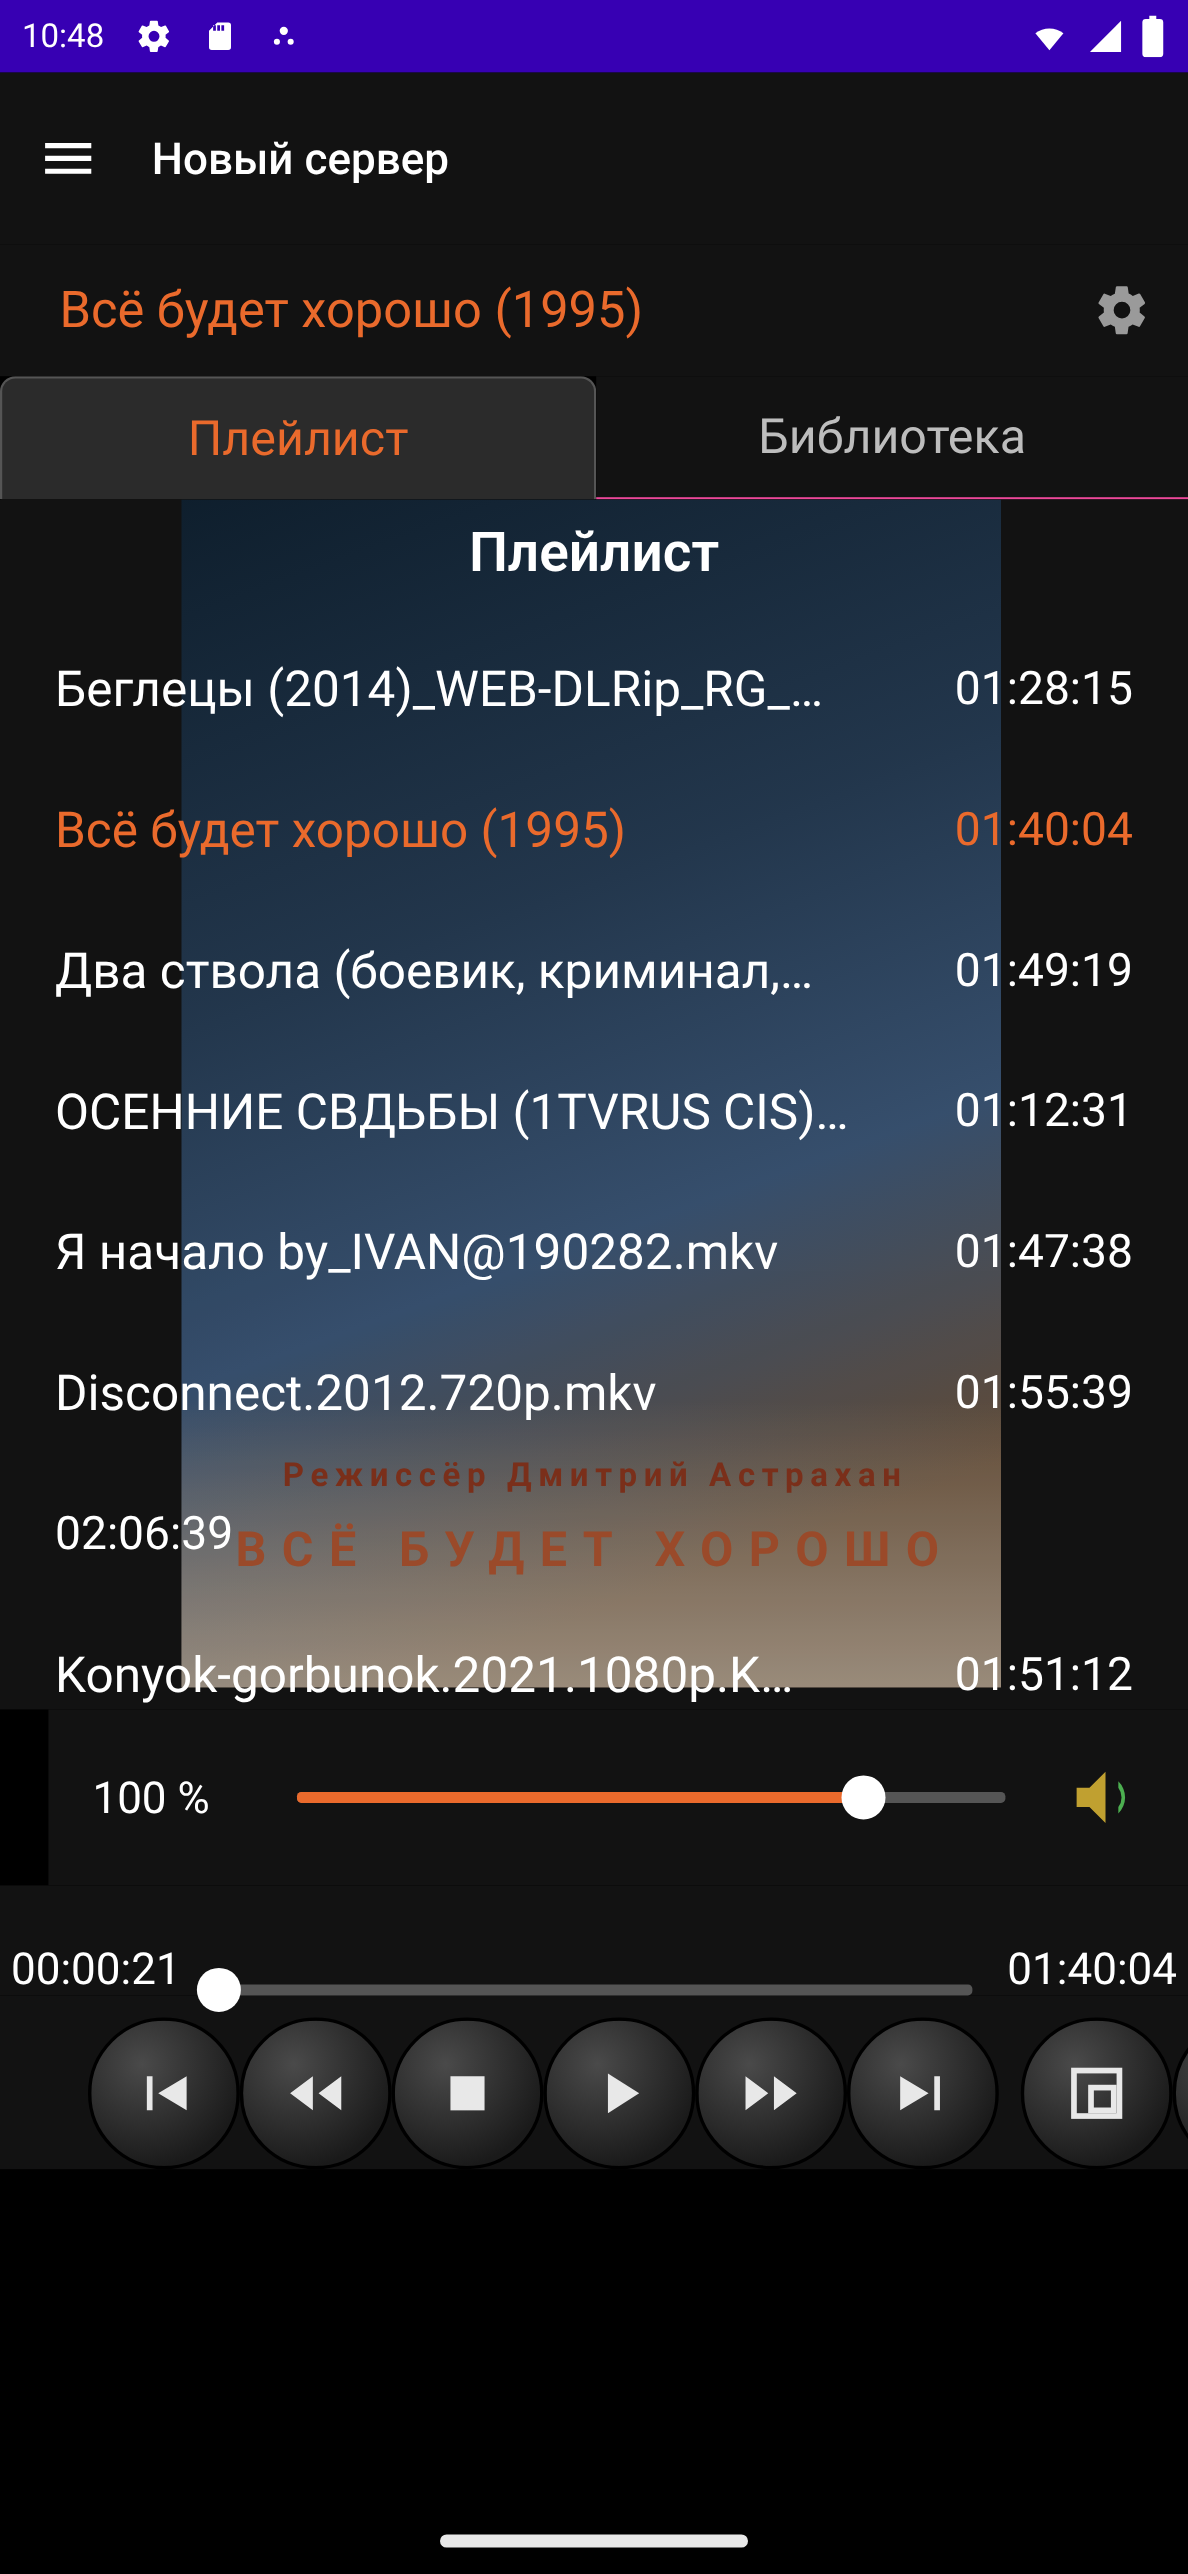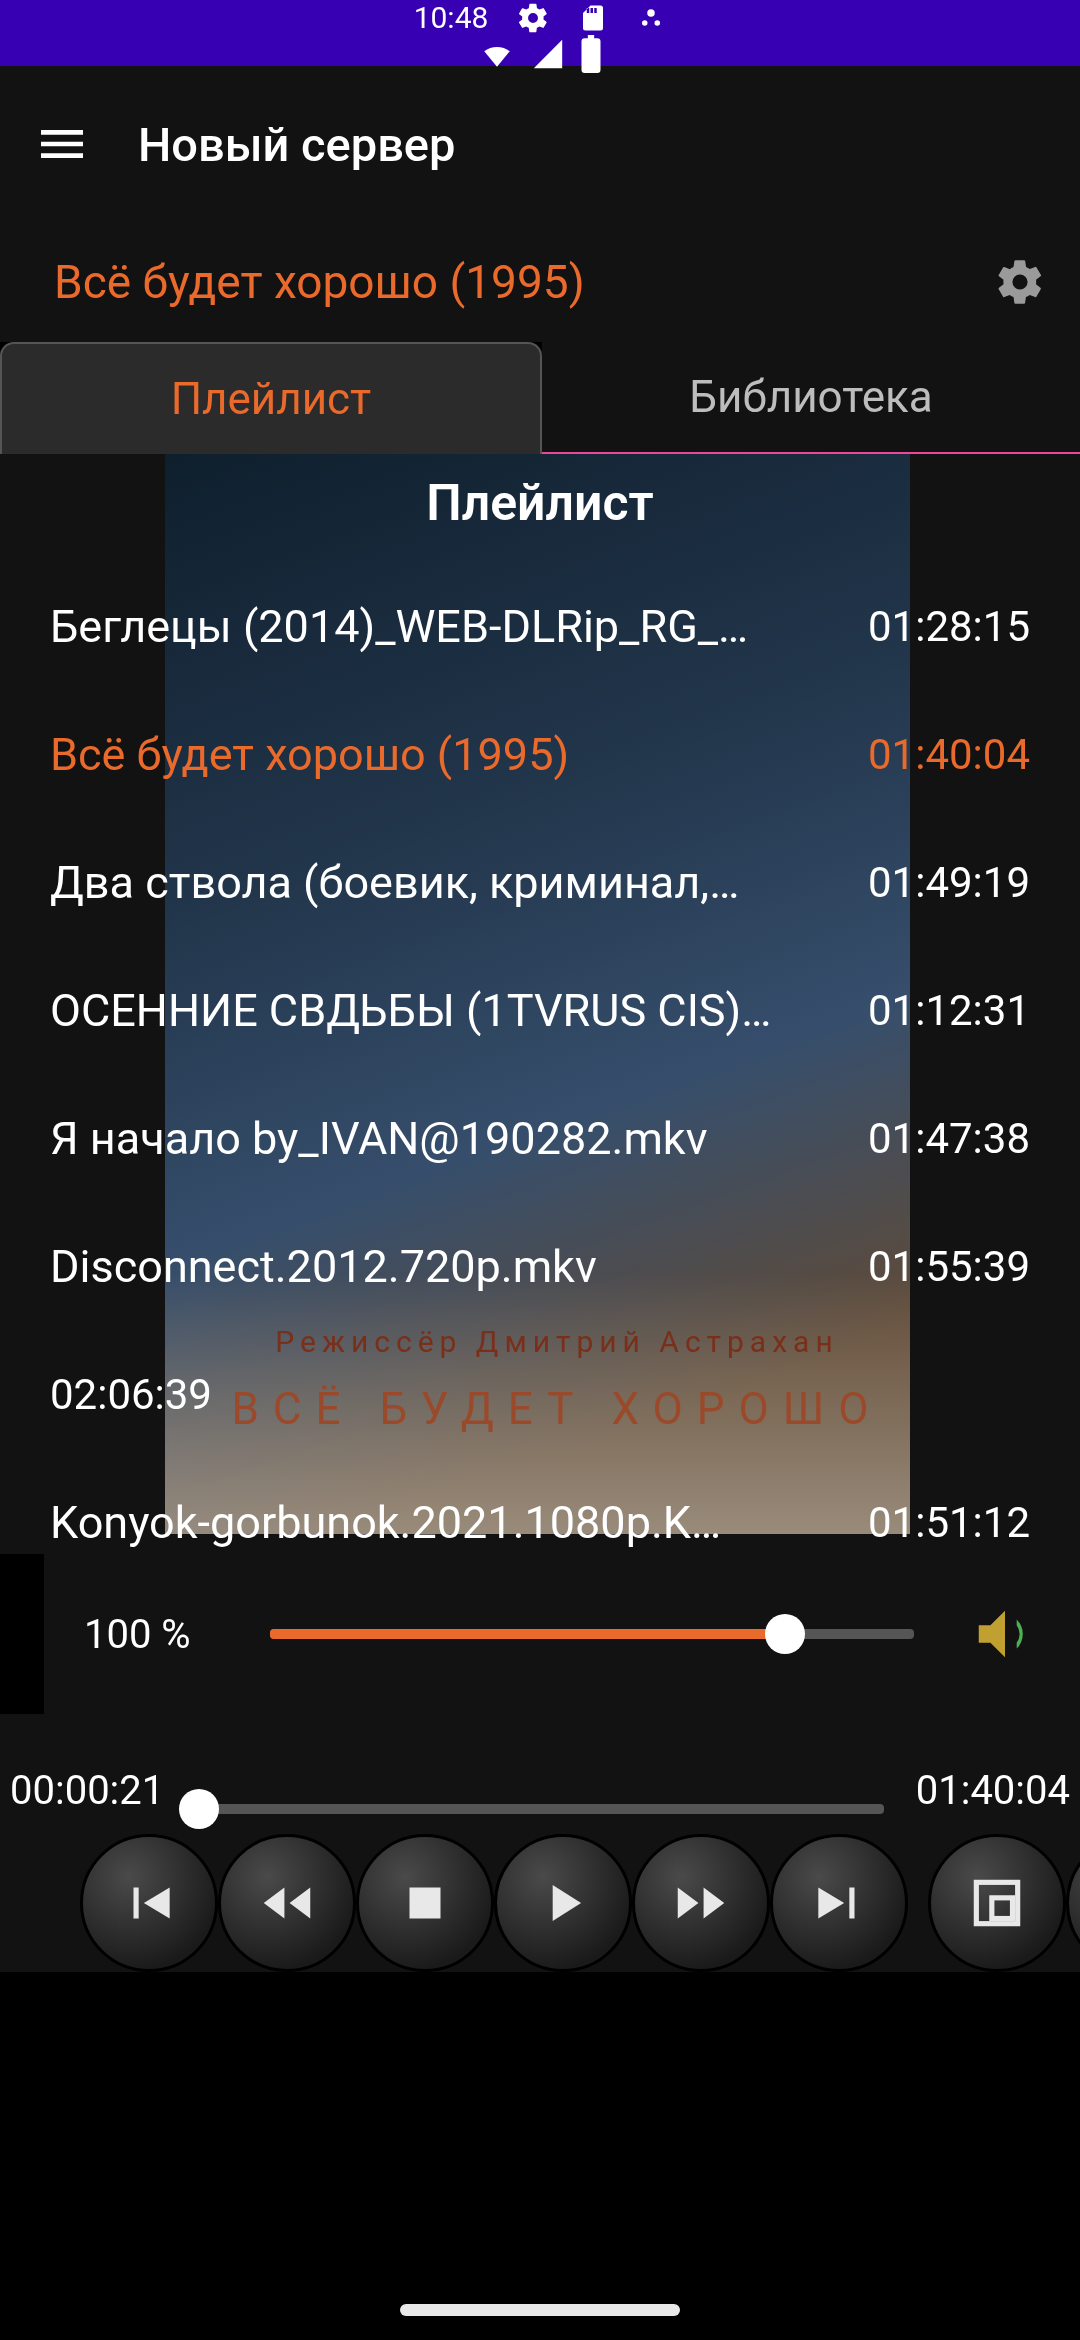--- a/index.html
+++ b/index.html
@@ -1,43 +1,43 @@
 <!DOCTYPE html>
 <html><head>
 <meta charset="utf-8">
 <style>
   * { margin: 0; padding: 0; box-sizing: border-box; }
   html, body { width: 1080px; height: 2340px; background: #000; font-family: Roboto, Arial, sans-serif; overflow: hidden; }
 
   
-  .status-bar { height: 66px; background: #3700B3; color: #fff; display: flex; align-items: center; justify-content: space-between; padding: 0 20px; font-size: 30px; flex-direction: column; }
+  .status-bar { height: 66px; background: #3700B3; color: #fff; display: flex; align-items: center; justify-content: space-between; padding: 0 20px; font-size: 30px; }
   .status-left { display: flex; align-items: center; gap: 28px; }
   .status-right { display: flex; align-items: center; gap: 14px; }
   .status-icon svg { display: block; }
 
   
   .app-bar { height: 156px; background: #121212; display: flex; align-items: center; padding: 0 34px; gap: 48px; }
   .app-bar .hamburger { width: 56px; height: 56px; }
-  .app-bar .title { color: #fff; font-size: 47px; font-weight: 500; }
+  .app-bar .title { color: #fff; font-size: 40px; font-weight: 500; }
 
   
   .now-playing { height: 120px; background: #121212; display: flex; align-items: center; justify-content: space-between; padding: 0 34px 0 54px; }
   .now-playing .np-title { color: #ea6a2c; font-size: 46px; }
   .now-playing .gear { width: 52px; height: 52px; }
 
   
   .tabs { height: 112px; display: flex; }
   .tab { flex: 1; background: #121212; display: flex; align-items: center; justify-content: center; font-size: 44px; color: #bdbdbd; border-bottom: 2px solid #ec4899; }
   .tab.active { background: #2b2b2b; color: #ea6a2c; border: 2px solid #555; border-top-left-radius: 14px; border-top-right-radius: 14px; border-bottom: none; }
 
   
   .content { position: relative; height: 1100px; background: #121212; overflow: hidden; }
   .poster-bg { position: absolute; left: 165px; top: 0; width: 745px; height: 1080px; background: linear-gradient(160deg,#0e2030 0%,#243a52 35%,#3a5576 60%,#6a513a 85%); opacity: 0.9; }
   .poster-bg::after { content:""; position:absolute; left:0; right:0; bottom:0; height:260px; background:linear-gradient(0deg, rgba(210,200,185,0.6), transparent); }
-  .poster-text { position:absolute; left:192px; width:730px; top:870px; text-align:center; color:#7a2f1a; font-size:30px; letter-spacing:6px; font-weight:400; pointer-events:none; }
+  .poster-text { position:absolute; left:176px; width:730px; top:870px; text-align:center; color:#7a2f1a; font-size:30px; letter-spacing:6px; font-weight:700; pointer-events:none; }
   .poster-text .ln2 { margin-top:24px; font-size:44px; letter-spacing:14px; color:#9a4a2a; }
 
   .playlist { position: relative; z-index: 2; padding: 20px 50px 0 50px; }
   .list-header { color: #fff; font-size: 50px; font-weight: 600; text-align: center; margin-bottom: 30px; }
   .row { display: flex; align-items: center; justify-content: space-between; color: #fff; font-size: 45px; height: 128px; }
   .row .name { flex: 1; white-space: nowrap; overflow: hidden; text-overflow: ellipsis; padding-right: 36px; }
   .row .dur { font-size: 42px; }
   .row.active .name, .row.active .dur { color: #ea6a2c; }
 
   

